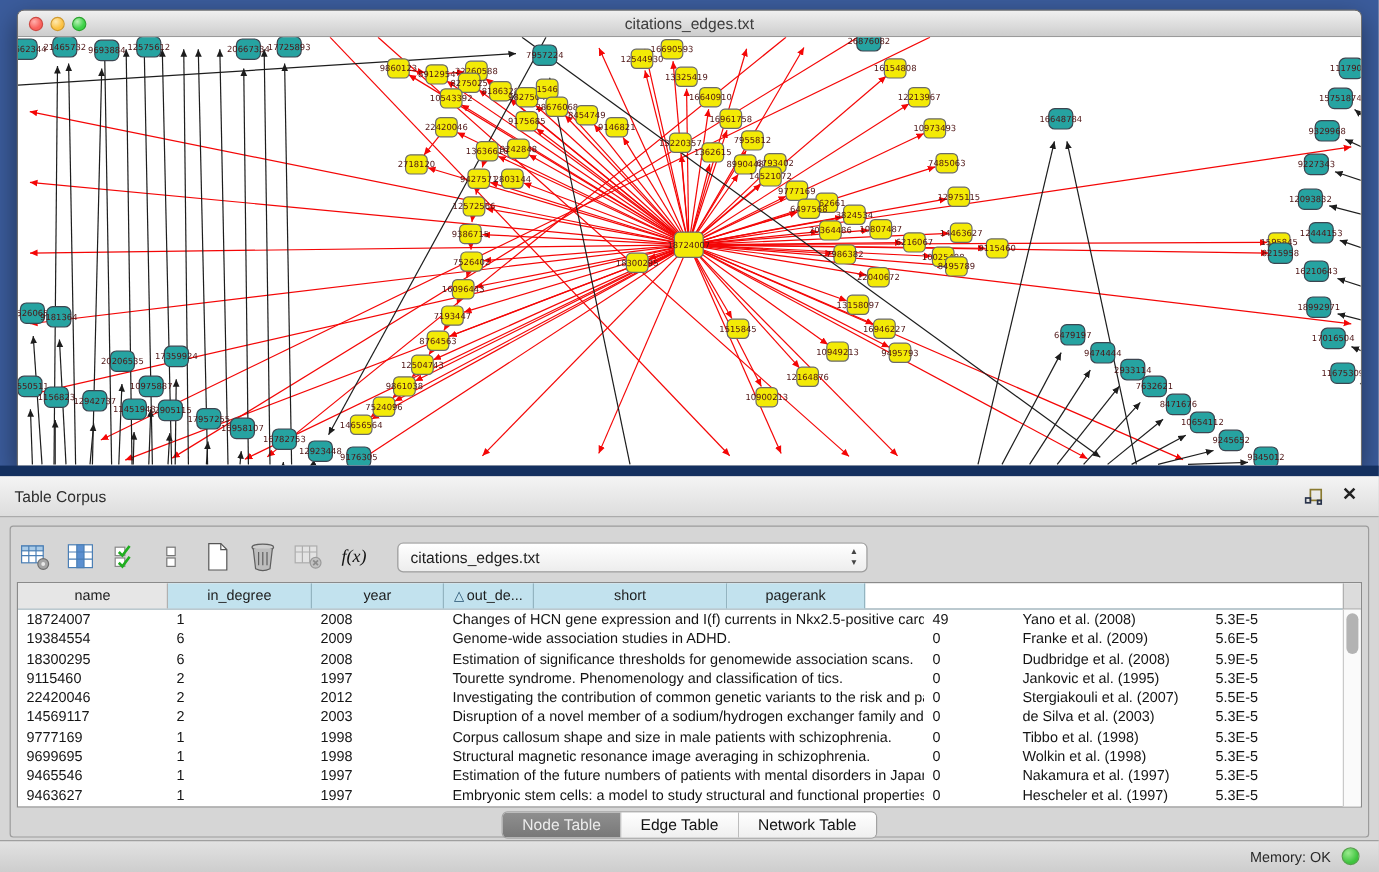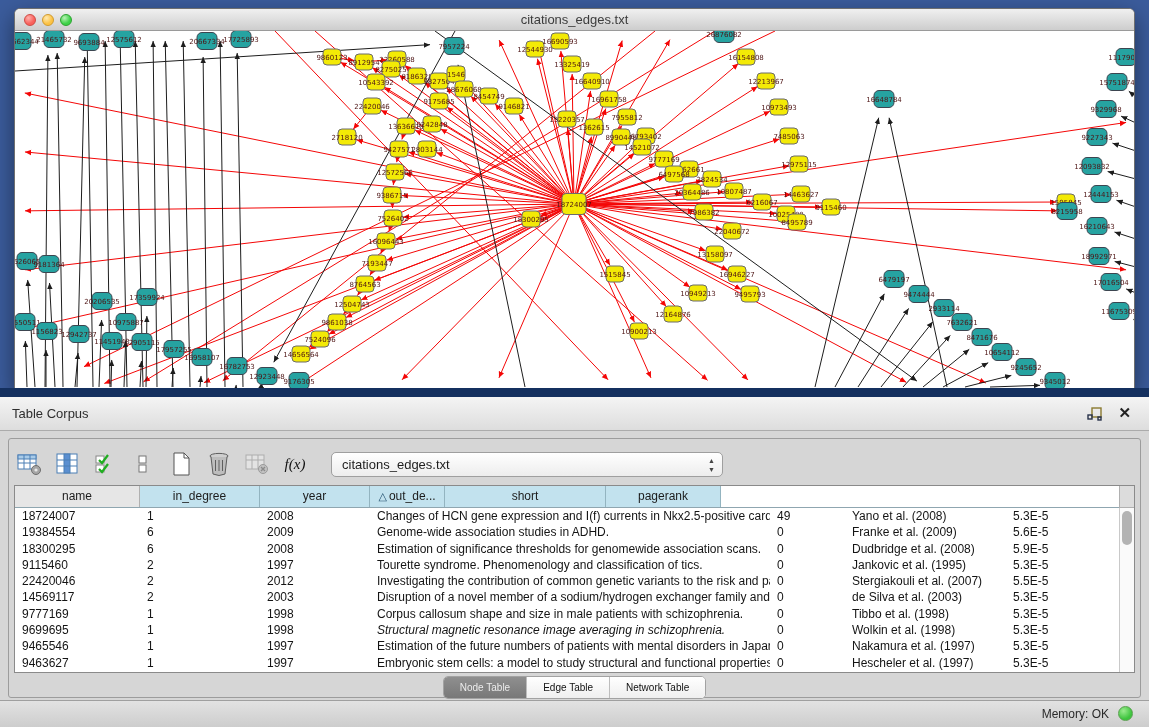--- a/index.html
+++ b/index.html
@@ -41,21 +41,21 @@
   .th.gray { background:#e6e6e6; border-right:1px solid #b0b0b0; }
   .sort-tri { color:#23506e; font-size:11px; margin-right:2px; }
   .trow { display:flex; height:16.3px; font-size:12px; color:#141414; white-space:nowrap; }
   .td { overflow:hidden; padding-left:7px; line-height:16px; }
   .vscroll { position:absolute; right:0; top:22px; width:15px; height:166px; background:#fafafa; border-left:1px solid #c9c9c9; }
   .vthumb { position:absolute; left:2px; top:3px; width:10px; height:34px; background:#b3b3b3; border-radius:6px; }
   .scroll-corner { position:absolute; right:0; top:0; width:15px; height:22px; background:#dcdcdc; border-left:1px solid #b0b0b0; border-bottom:1px solid #b0b0b0; }
 
   .tabs { position:absolute; left:0; right:0; top:237px; display:flex; justify-content:center; }
   .seg { display:flex; border:1px solid #a2a2a2; border-radius:5px; overflow:hidden; background:#fff; }
-  .seg .tab { font-size:10px; padding:2px 16px; line-height:17px; background:linear-gradient(#ffffff,#efefef); color:#111; border-right:1px solid #bdbdbd; cursor:pointer; }
+  .seg .tab { font-size:13px; padding:2px 16px; line-height:17px; background:linear-gradient(#ffffff,#efefef); color:#111; border-right:1px solid #bdbdbd; cursor:pointer; }
   .seg .tab:last-child { border-right:none; }
   .seg .tab.sel { background:linear-gradient(#8f8f8f,#787878); color:#ececec; }
 
   .status-bar { position:absolute; left:0; top:700px; width:1149px; height:27px; background:linear-gradient(#e2e2e2,#cdcdcd); border-top:1px solid #9f9f9f; }
   .mem { position:absolute; right:40px; top:6px; font-size:12px; color:#2a2a2a; }
   .memdot { position:absolute; right:16px; top:5px; width:15px; height:15px; border-radius:50%; background:radial-gradient(circle at 35% 30%, #9aeb8e, #3ec43e 65%); border:1px solid #58a04e; }
 </style>
 </head>
 <body>
 
@@ -829,21 +829,21 @@
               <div class="td" style="width: 110px;">1998</div>
               <div class="td" style="width: 400px;">Corpus callosum shape and size in male patients with schizophrenia.</div>
               <div class="td" style="width: 75px;">0</div>
               <div class="td" style="width: 161px;">Tibbo et al. (1998)</div>
               <div class="td" style="width: 115px;">5.3E-5</div>
             </div>
             <div class="trow">
               <div class="td" style="width: 125px;">9699695</div>
               <div class="td" style="width: 120px;">1</div>
               <div class="td" style="width: 110px;">1998</div>
-              <div class="td" style="width: 400px; font-style: italic;">Structural magnetic resonance image averaging in schizophrenia.</div>
+              <div class="td" style="width: 400px;">Structural magnetic resonance image averaging in schizophrenia.</div>
               <div class="td" style="width: 75px;">0</div>
               <div class="td" style="width: 161px;">Wolkin et al. (1998)</div>
               <div class="td" style="width: 115px;">5.3E-5</div>
             </div>
             <div class="trow">
               <div class="td" style="width: 125px;">9465546</div>
               <div class="td" style="width: 120px;">1</div>
               <div class="td" style="width: 110px;">1997</div>
               <div class="td" style="width: 400px;">Estimation of the future numbers of patients with mental disorders in Japan base...</div>
               <div class="td" style="width: 75px;">0</div>

